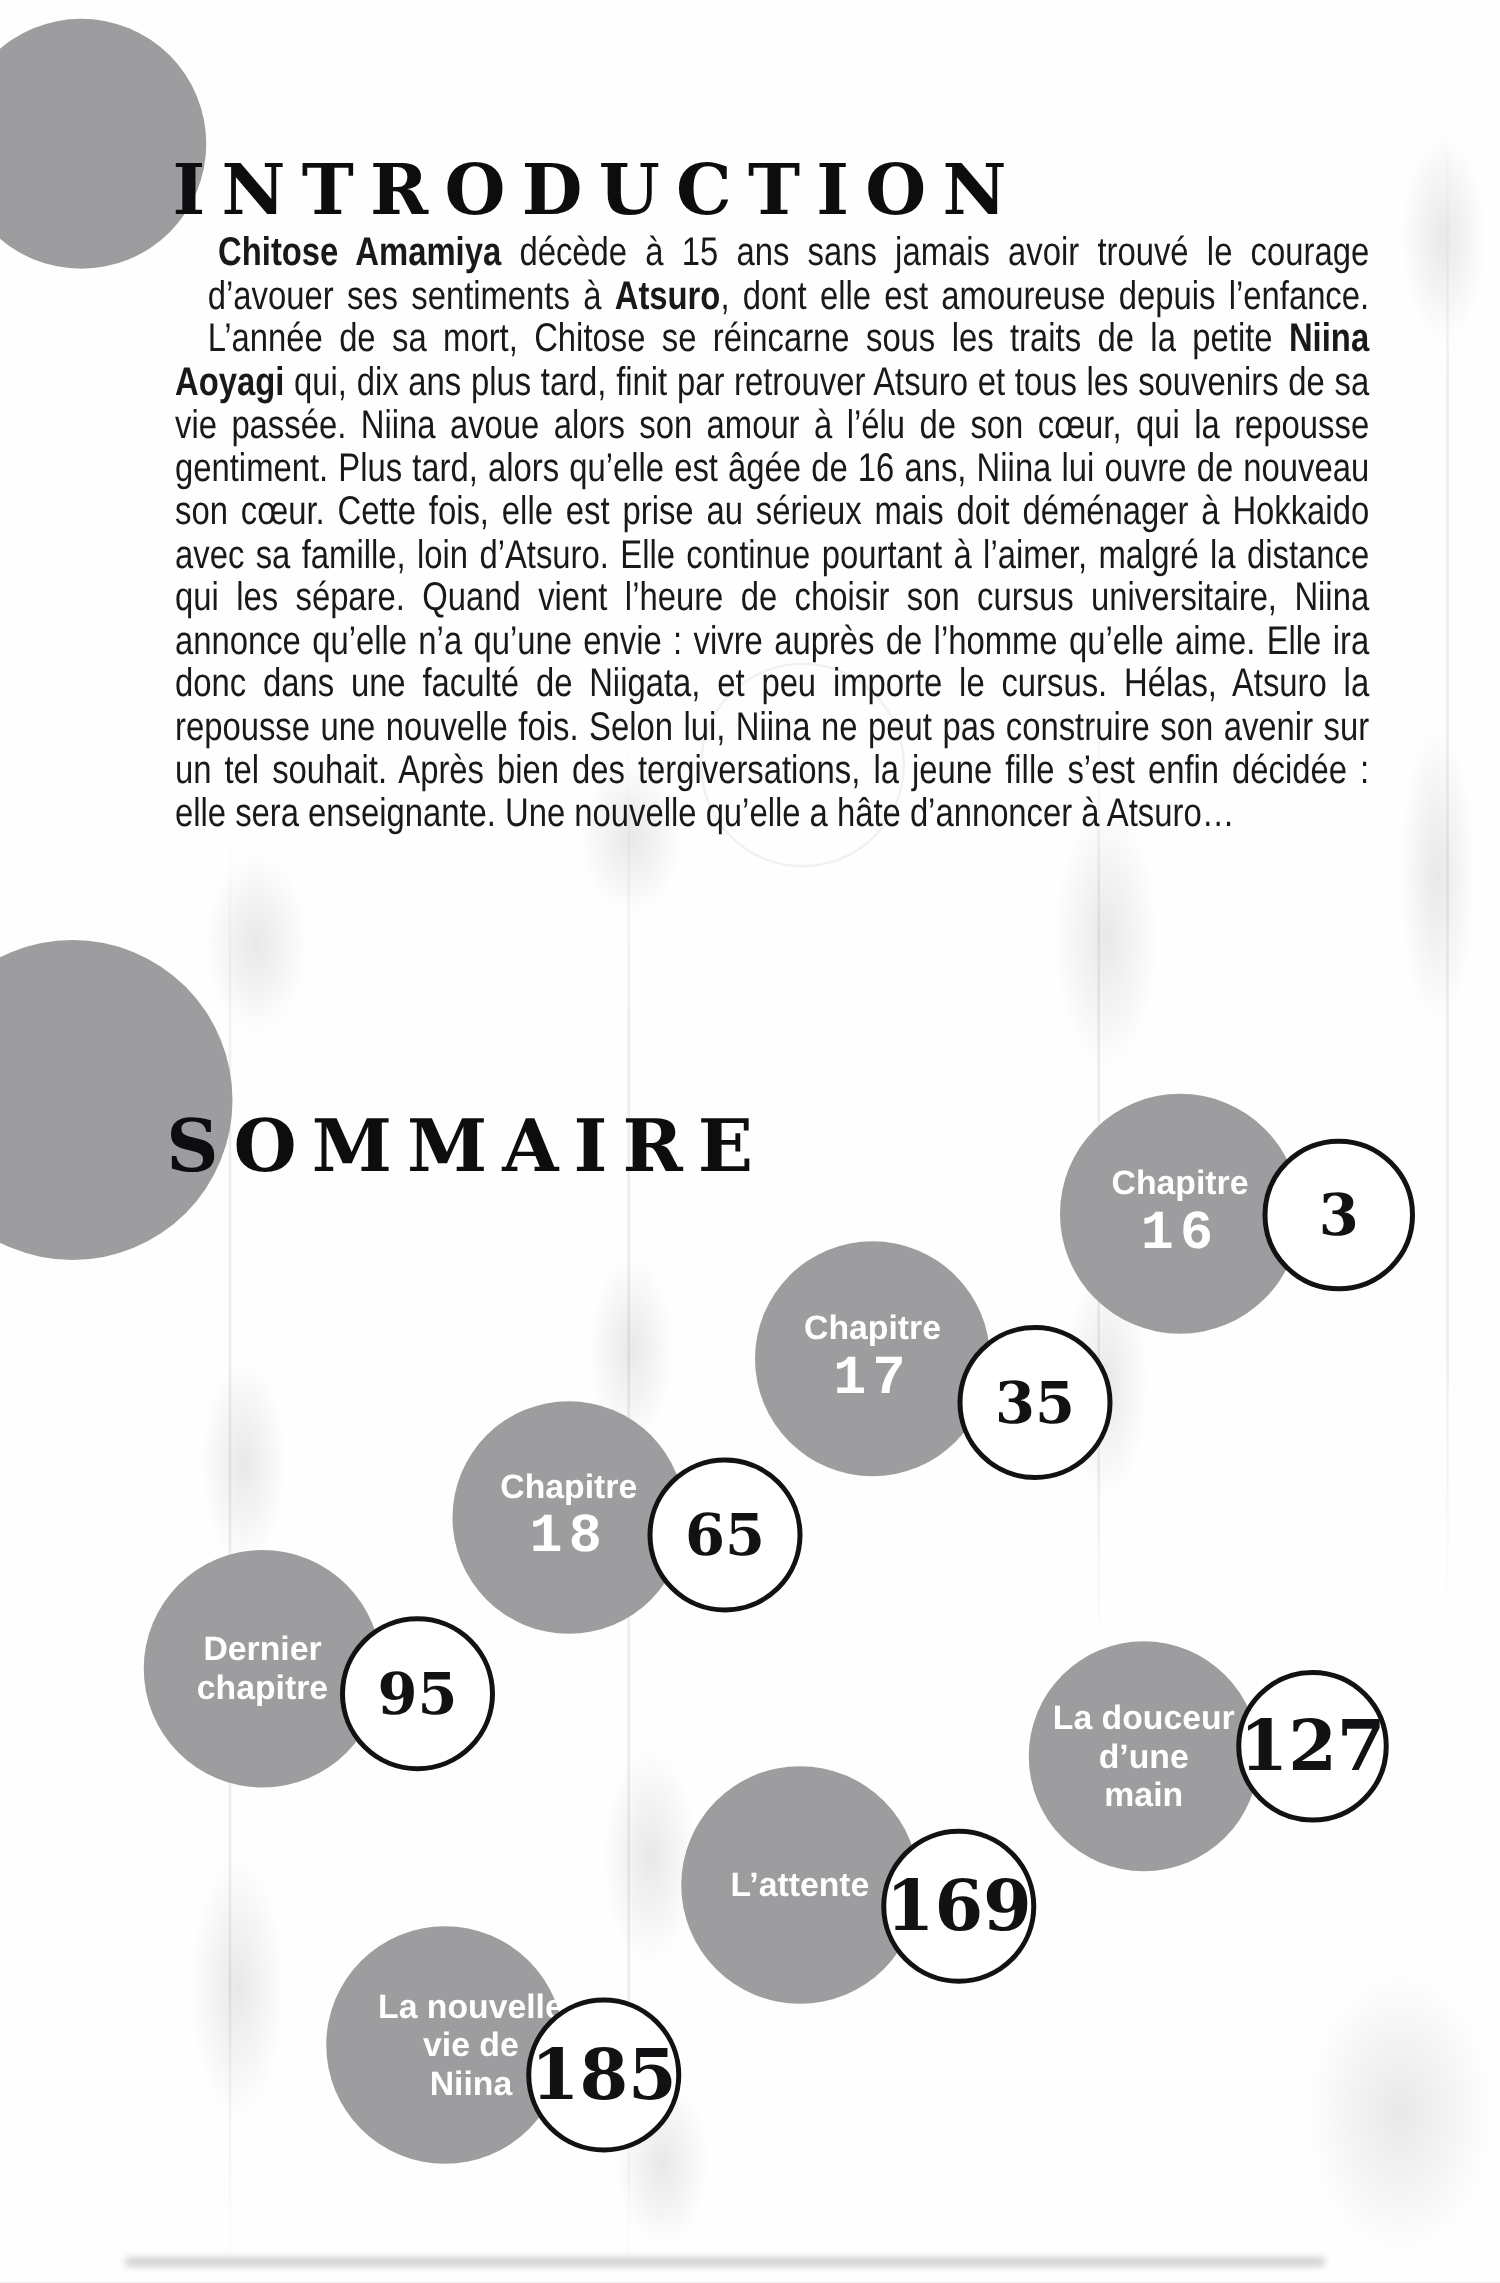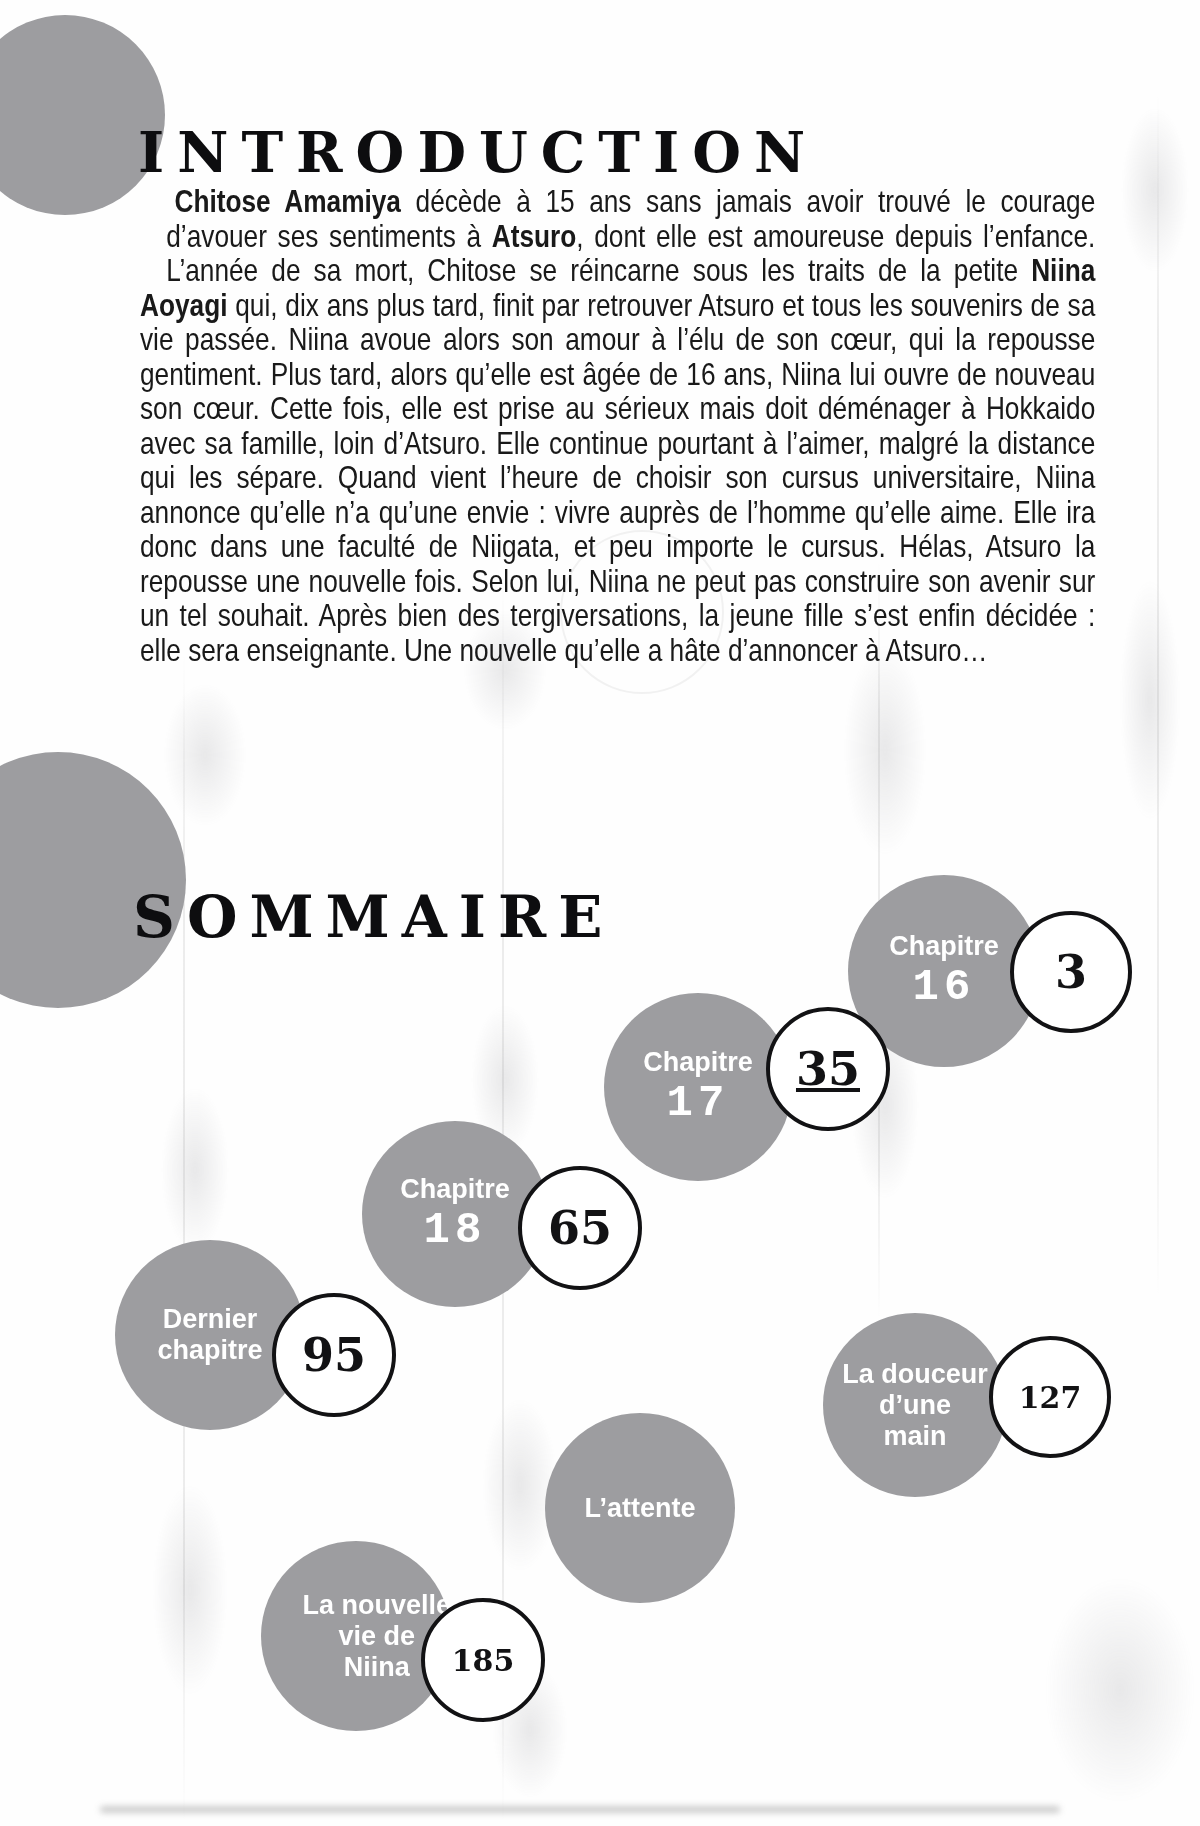--- a/index.html
+++ b/index.html
@@ -52,21 +52,21 @@
     font-weight:bold;font-size:44px;line-height:50px;letter-spacing:5px;color:#ffffff;
   }
   .page-circle{
     position:absolute;border-radius:50%;
     background:#ffffff;border:4px solid #121214;box-sizing:border-box;
     display:flex;align-items:center;justify-content:center;
     font-family:"DejaVu Serif","Liberation Serif",serif;
     font-weight:bold;color:#121214;
   }
   .pc-big{font-size:46px;}
-  .pc-small{font-size:30px;}
+  .pc-small{font-size:56px;}
 </style>
 </head>
 <body>
 
 <div class="page">
 
   <div class="vline" style="left:183px;top:650px;height:1176px;"></div>
   <div class="vline" style="left:502px;top:580px;height:1246px;"></div>
   <div class="vline" style="left:878px;top:560px;height:760px;"></div>
   <div class="vline" style="left:1157px;top:90px;height:1210px;"></div>
@@ -103,21 +103,21 @@
   <div class="page-circle pc-big" style="left:1010px;top:911px;width:122px;height:122px;">
     <span>3</span>
   </div>
 
   <div class="chapter-bubble" style="left:604px;top:993px;width:188px;height:188px;">
     <div class="bubble-label">
       <div>Chapitre</div>
       <div class="bubble-num">17</div>
     </div>
   </div>
-  <div class="page-circle pc-big" style="left:766px;top:1007px;width:124px;height:124px;text-decoration:underline;">
+  <div class="page-circle pc-big" style="left:766px;top:1060px;width:124px;height:124px;">
     <span>35</span>
   </div>
 
   <div class="chapter-bubble" style="left:362px;top:1121px;width:186px;height:186px;">
     <div class="bubble-label">
       <div>Chapitre</div>
       <div class="bubble-num">18</div>
     </div>
   </div>
   <div class="page-circle pc-big" style="left:518px;top:1166px;width:124px;height:124px;">
@@ -143,20 +143,23 @@
   </div>
   <div class="page-circle pc-small" style="left:989px;top:1336px;width:122px;height:122px;">
     <span>127</span>
   </div>
 
   <div class="chapter-bubble" style="left:545px;top:1413px;width:190px;height:190px;">
     <div class="bubble-label">
       <div>L’attente</div>
     </div>
   </div>
+  <div class="page-circle pc-small" style="left:705px;top:1463px;width:124px;height:124px;">
+    <span>169</span>
+  </div>
 
   <div class="chapter-bubble" style="left:261px;top:1541px;width:190px;height:190px;justify-content:flex-end;">
     <div class="bubble-label">
       <div>La nouvelle</div>
       <div>vie de</div>
       <div>Niina</div>
     </div>
   </div>
   <div class="page-circle pc-small" style="left:421px;top:1598px;width:124px;height:124px;justify-content:center;">
     <span>185</span>

